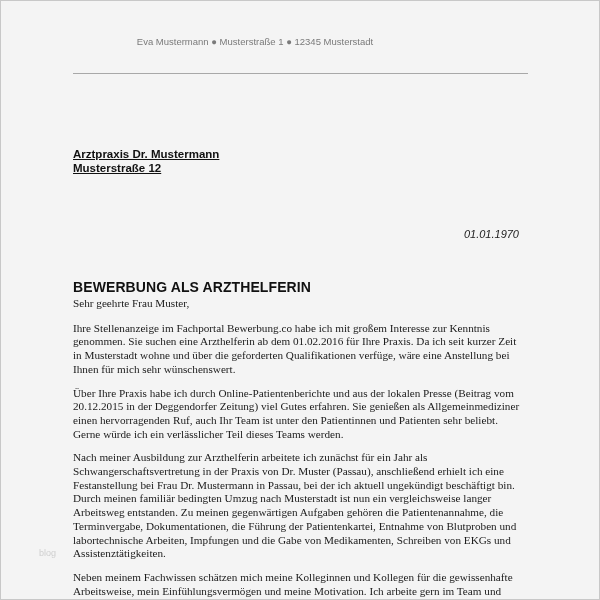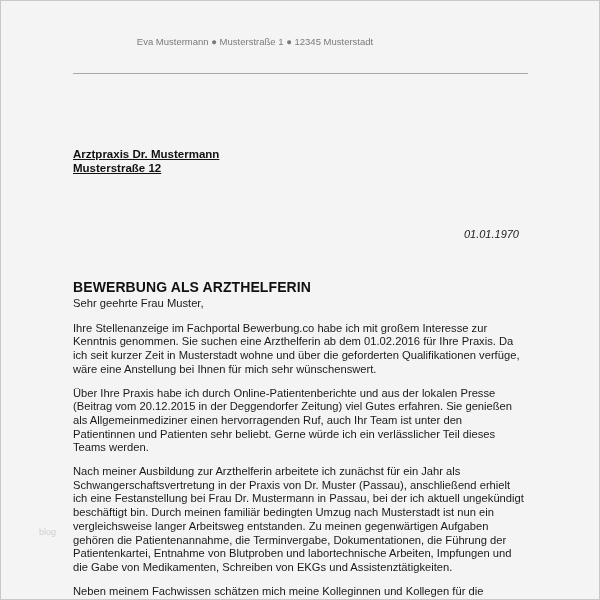--- a/index.html
+++ b/index.html
@@ -74,28 +74,29 @@
       position: absolute;
       left: 72px;
       top: 296px;
       width: 470px;
       font-size: 11.2px;
       line-height: 13.7px;
       color: #1a1a1a;
     }
     .body-text p {
       margin: 0 16px 10px 0;
+      font-family: Liberation Serif, serif;
     }
     .salutation {
       margin-bottom: 11px !important;
     }
     .watermark {
       position: absolute;
       left: 38px;
-      top: 526px;
+      top: 547px;
       font-size: 9px;
       color: #cfcfcf;
     }
   </style>
 </head>
 <body>
 
 <div class="page">
   <div class="sender sender-line1">Eva Mustermann ● Musterstraße 1 ● 12345 Musterstadt</div>
   <div class="divider"></div>

